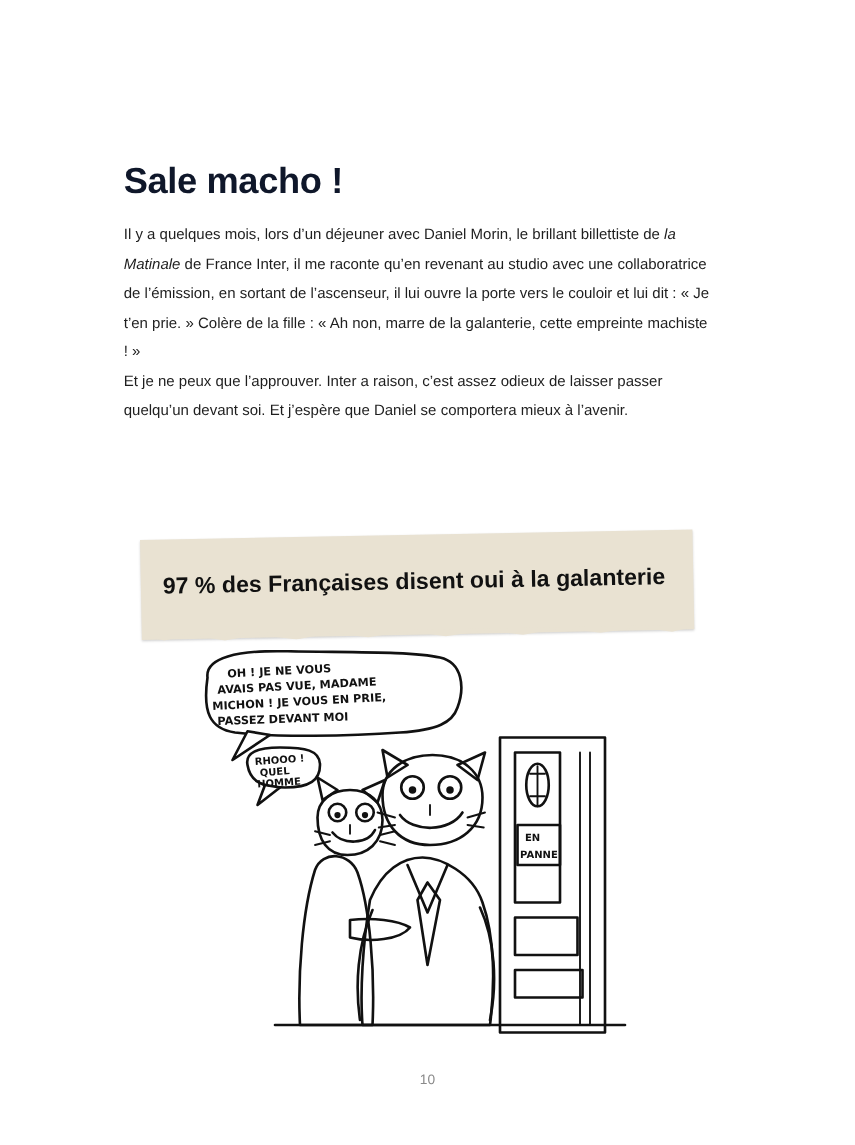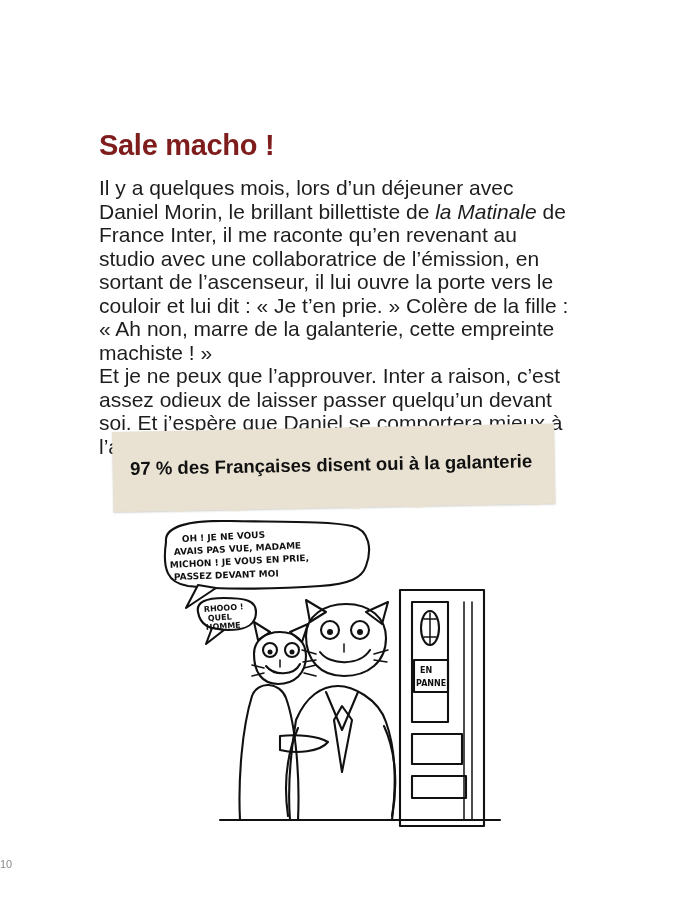--- a/index.html
+++ b/index.html
@@ -21,31 +21,31 @@
     background: #ffffff;
   }
 
   
   .title {
     position: absolute;
     left: 99px;
     top: 110px;
     font-size: 29px;
     font-weight: bold;
-    color: #7f1d1d;
+    color: #0f172a;
     letter-spacing: -0.3px;
   }
 
   
   .body-text {
     position: absolute;
     left: 99px;
     top: 176px;
     width: 472px;
-    font-size: 21px;
+    font-size: 12px;
     line-height: 23.5px;
     color: #1e1e1e;
     text-align: left;
   }
   .body-text p {
     margin: 0;
   }
   .body-text .it {
     font-style: italic;
   }
@@ -95,21 +95,21 @@
     width: 440px;
     height: 320px;
   }
 
   
   .folio {
     position: absolute;
     left: 0;
     right: 0;
     top: 858px;
-    text-align: left;
+    text-align: center;
     font-size: 11px;
     color: #8a8a8a;
   }
 </style>
 </head>
 <body>
 
 <div class="page">
 
   <h1 class="title">Sale macho !</h1>

